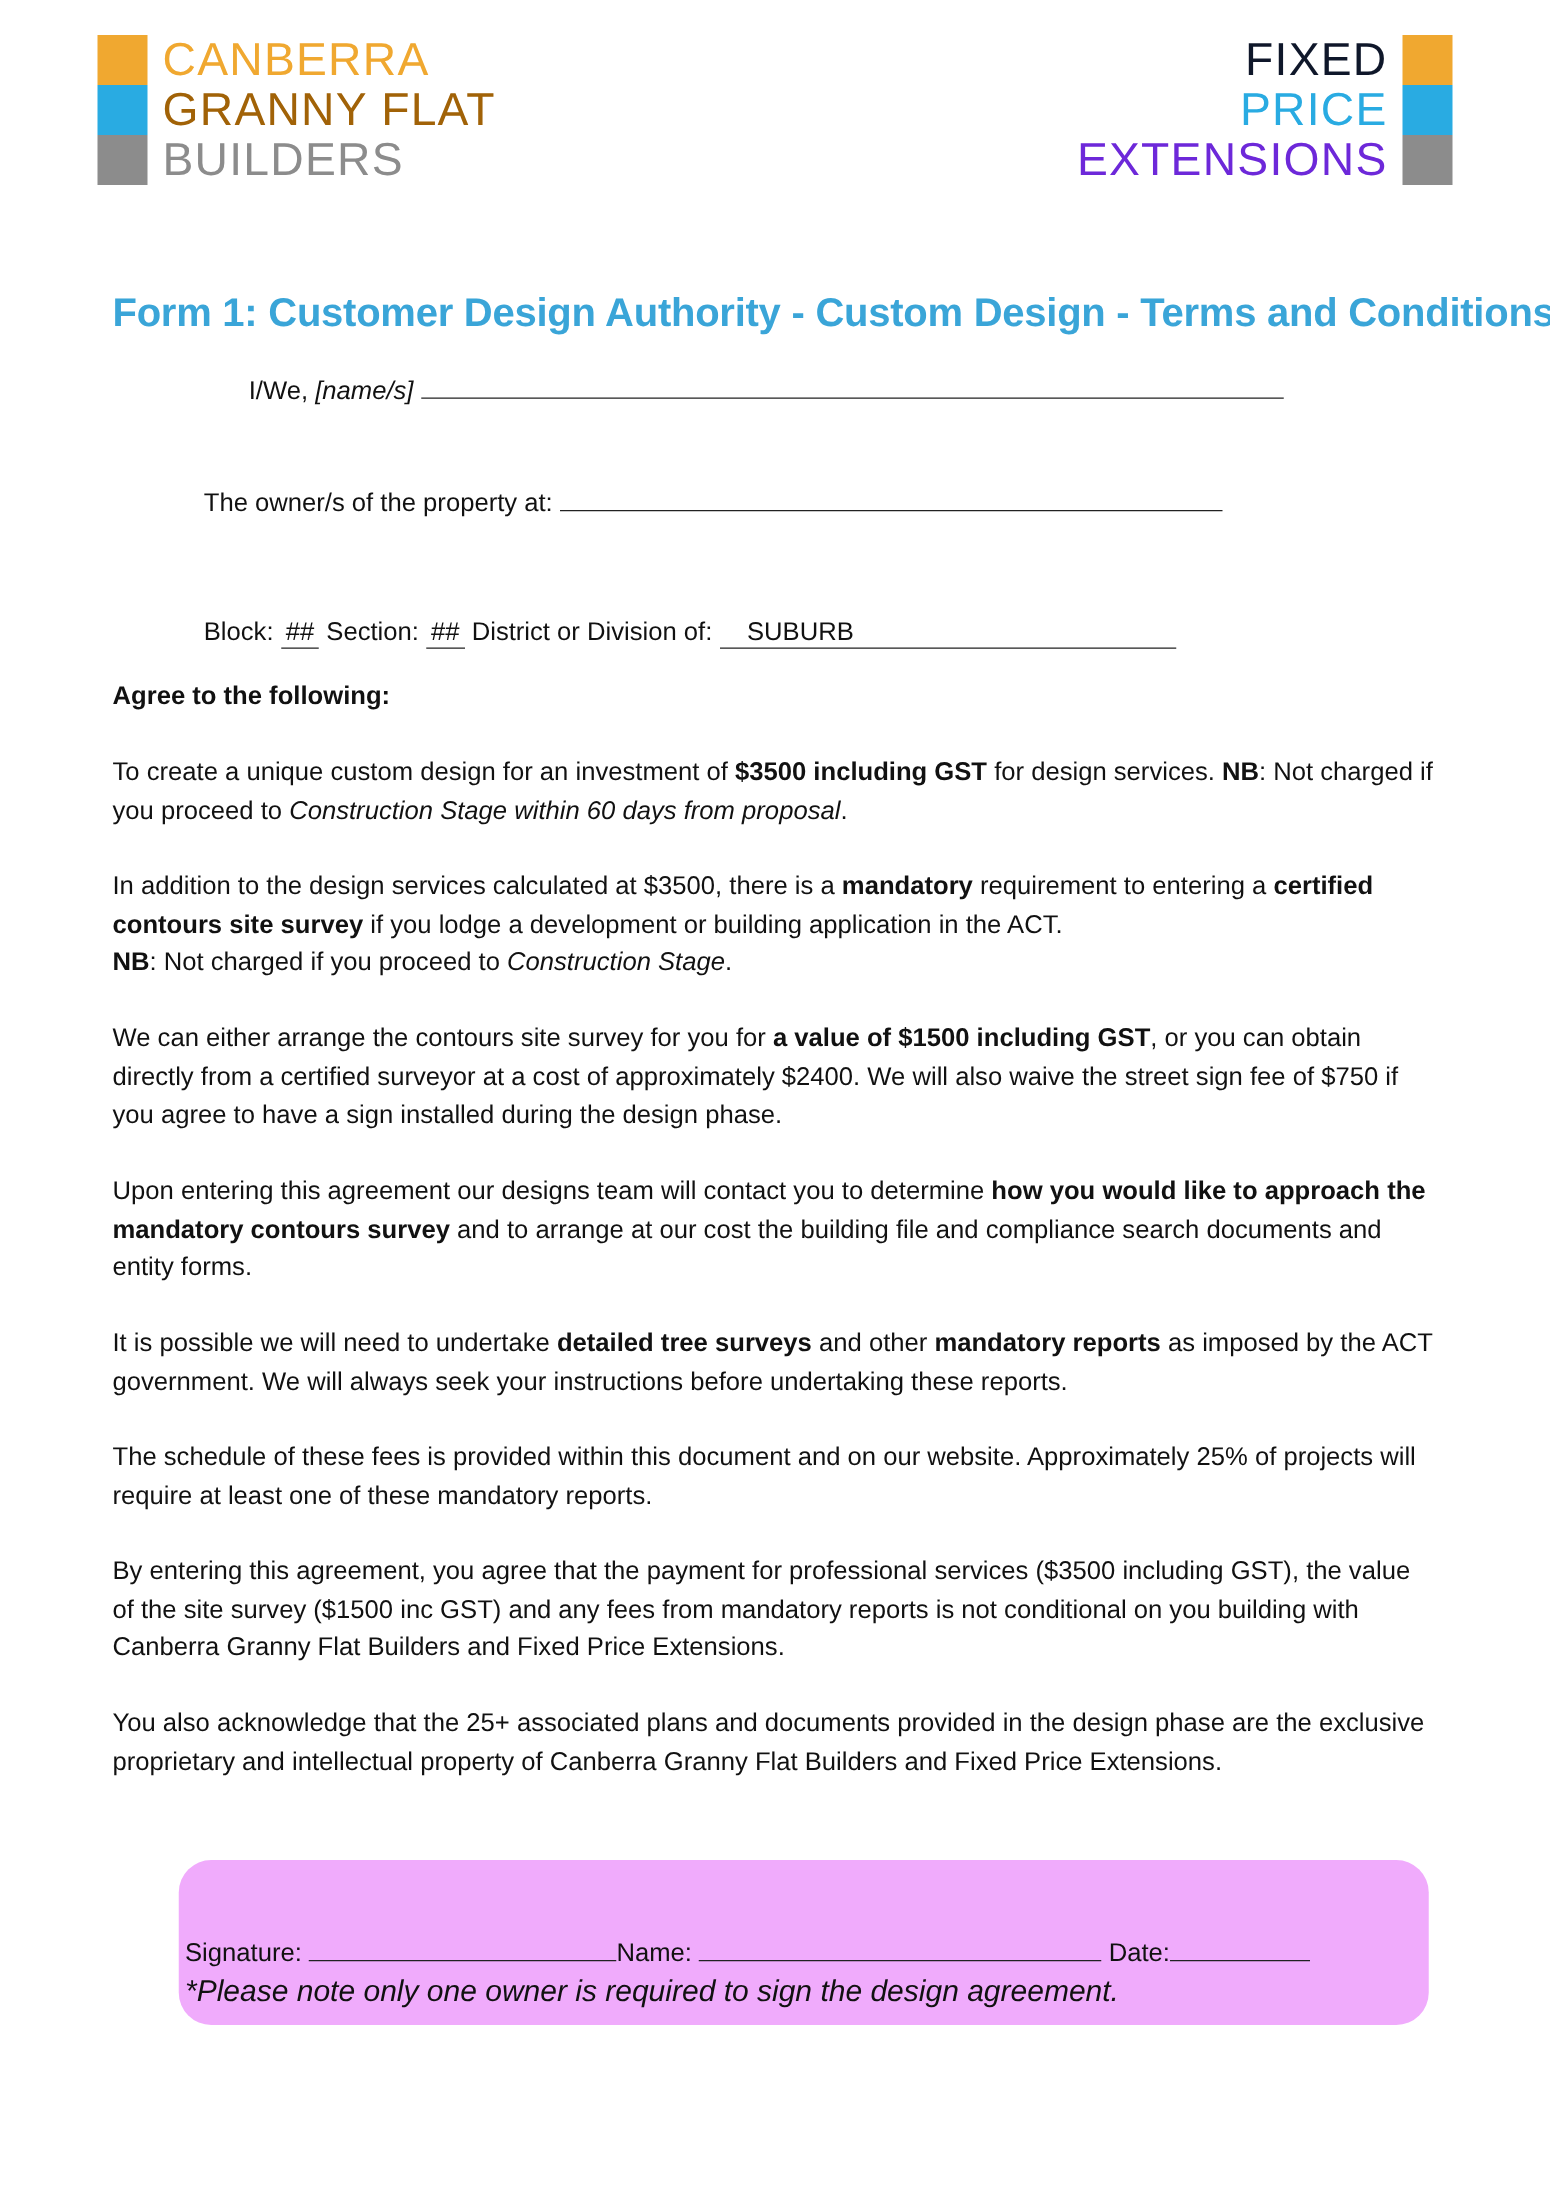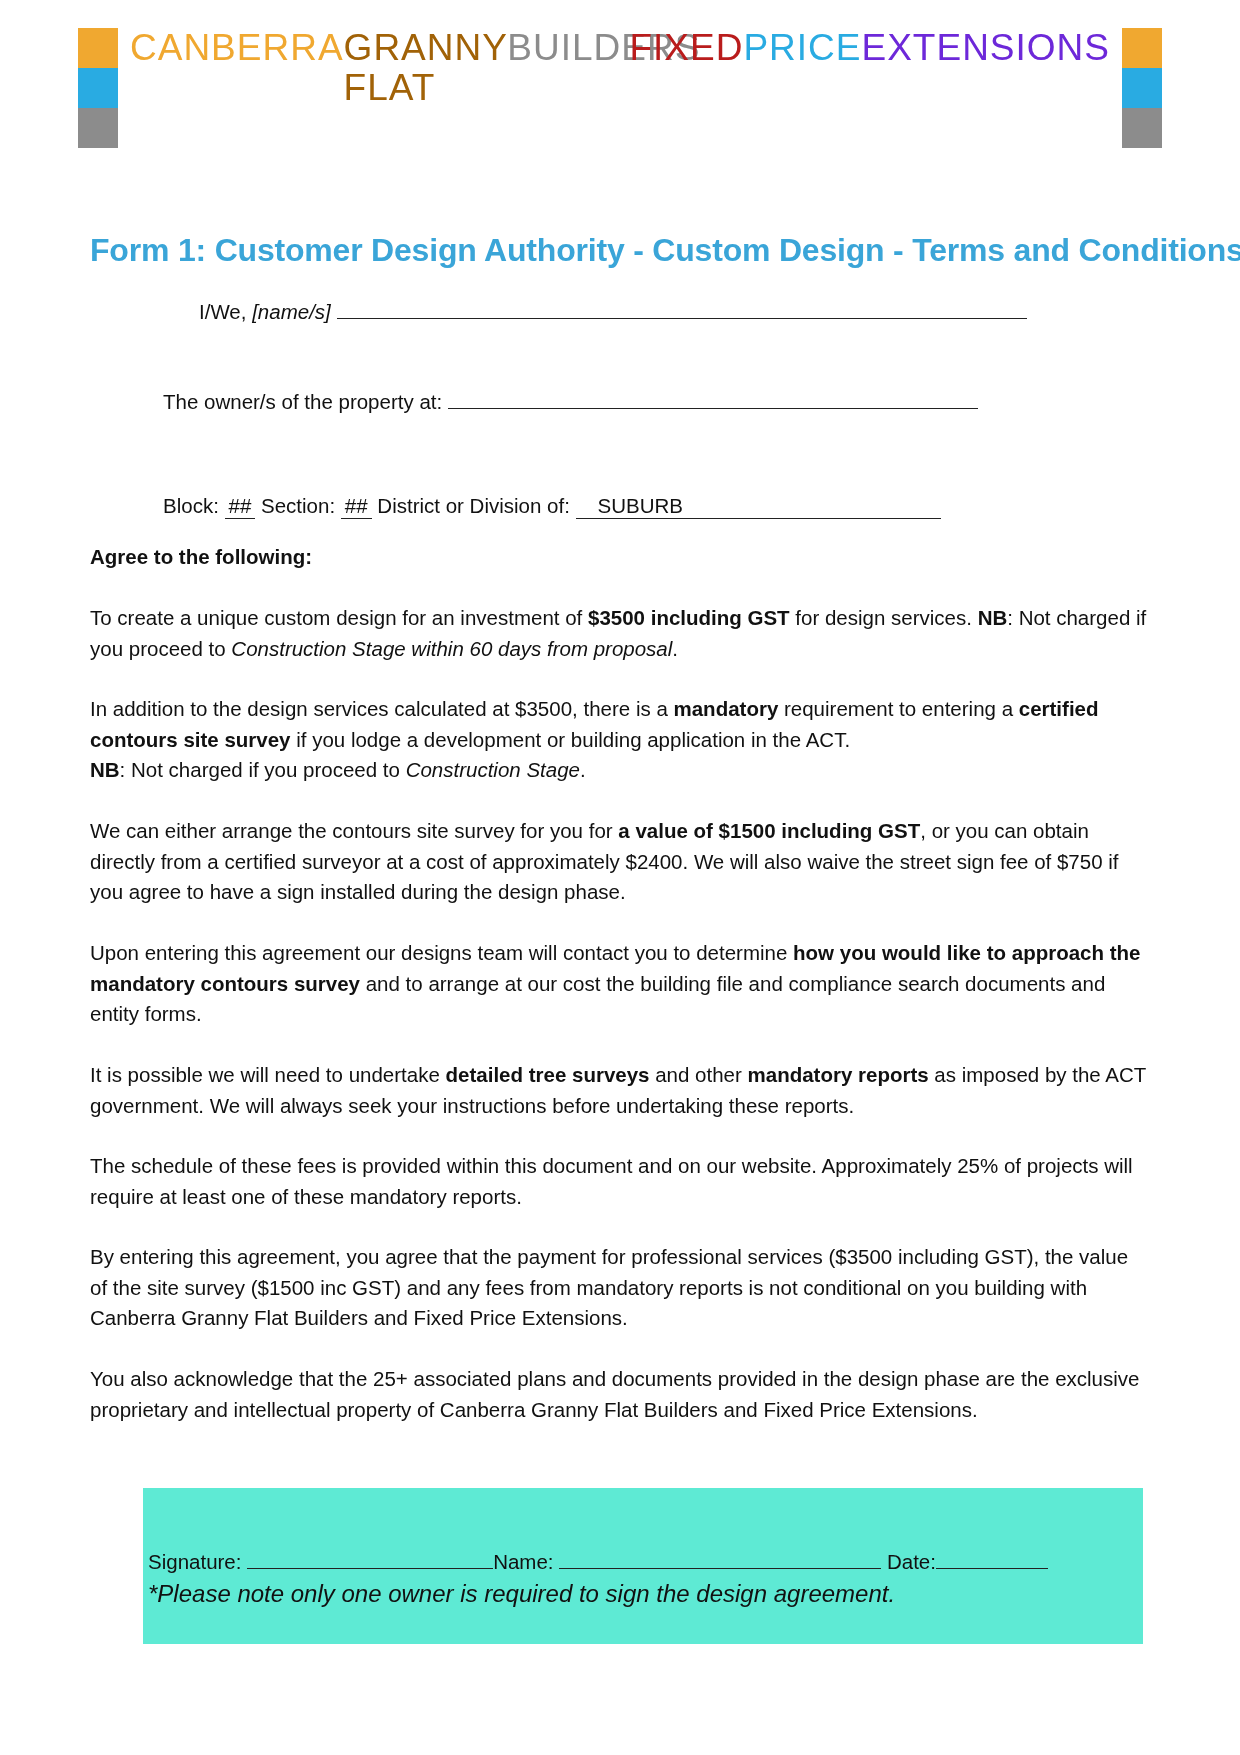--- a/index.html
+++ b/index.html
@@ -7,42 +7,42 @@
          font-family: "Liberation Sans", "DejaVu Sans", sans-serif; color: #111111; }
 
   
   .logo { position: absolute; top: 28px; height: 120px; }
   .logo-left { left: 78px; width: 340px; }
   .logo-right { left: 870px; width: 292px; }
   .logo .bar { position: absolute; top: 0; width: 40px; height: 120px; display: flex; flex-direction: column; }
   .logo-left .bar { left: 0; }
   .logo-right .bar { right: 0; }
   .bar span { display: block; height: 40px; }
-  .logo .words { position: absolute; top: 0; display: flex; flex-direction: row; }
+  .logo .words { position: absolute; top: 0; display: flex; flex-direction: column; }
   .logo-left .words { left: 52px; align-items: flex-start; }
   .logo-right .words { right: 52px; align-items: flex-end; }
   .words span { display: block; height: 40px; line-height: 40px; font-size: 37px; letter-spacing: 1px; font-weight: normal; }
 
   
   .title { position: absolute; left: 90px; top: 232px; font-size: 32px; font-weight: bold; color: #3aa5d8; white-space: nowrap; letter-spacing: -0.2px; }
 
   
   .formline { position: absolute; left: 163px; font-size: 20.5px; white-space: nowrap; }
   .blank { display: inline-block; border-bottom: 1.5px solid #222; height: 18px; vertical-align: baseline; }
   .filled { display: inline-block; border-bottom: 1.5px solid #222; padding: 0 4px; }
 
   
   .body { position: absolute; left: 90px; width: 1060px; font-size: 20.5px; line-height: 30.5px; }
   .body p { margin: 0; }
   .heading { font-weight: bold; }
   b { font-weight: bold; }
   i { font-style: italic; }
 
   
-  .sigbox { position: absolute; left: 143px; top: 1488px; width: 1000px; height: 156px; background: #5eead4; }
+  .sigbox { position: absolute; left: 143px; top: 1488px; width: 1000px; height: 132px; background: #f0abfc; border-radius: 26px; }
   .sigrow { position: absolute; left: 5px; top: 62px; font-size: 20.5px; white-space: nowrap; }
   .signote { position: absolute; left: 5px; top: 92px; font-size: 24px; font-style: italic; white-space: nowrap; }
 </style>
 </head>
 <body>
 
 <div class="logo logo-left">
   <div class="bar">
     <span style="background:#f0a830"></span>
     <span style="background:#29abe2"></span>
@@ -50,21 +50,21 @@
   </div>
   <div class="words">
     <span style="color:#f0a830">CANBERRA</span>
     <span style="color:#a16207">GRANNY FLAT</span>
     <span style="color:#8c8c8c">BUILDERS</span>
   </div>
 </div>
 
 <div class="logo logo-right">
   <div class="words">
-    <span style="color:#b91c1c">FIXED</span>
+    <span style="color:#0f172a">FIXED</span>
     <span style="color:#29abe2">PRICE</span>
     <span style="color:#6d28d9">EXTENSIONS</span>
   </div>
   <div class="bar">
     <span style="background:#f0a830"></span>
     <span style="background:#29abe2"></span>
     <span style="background:#8c8c8c"></span>
   </div>
 </div>
 

